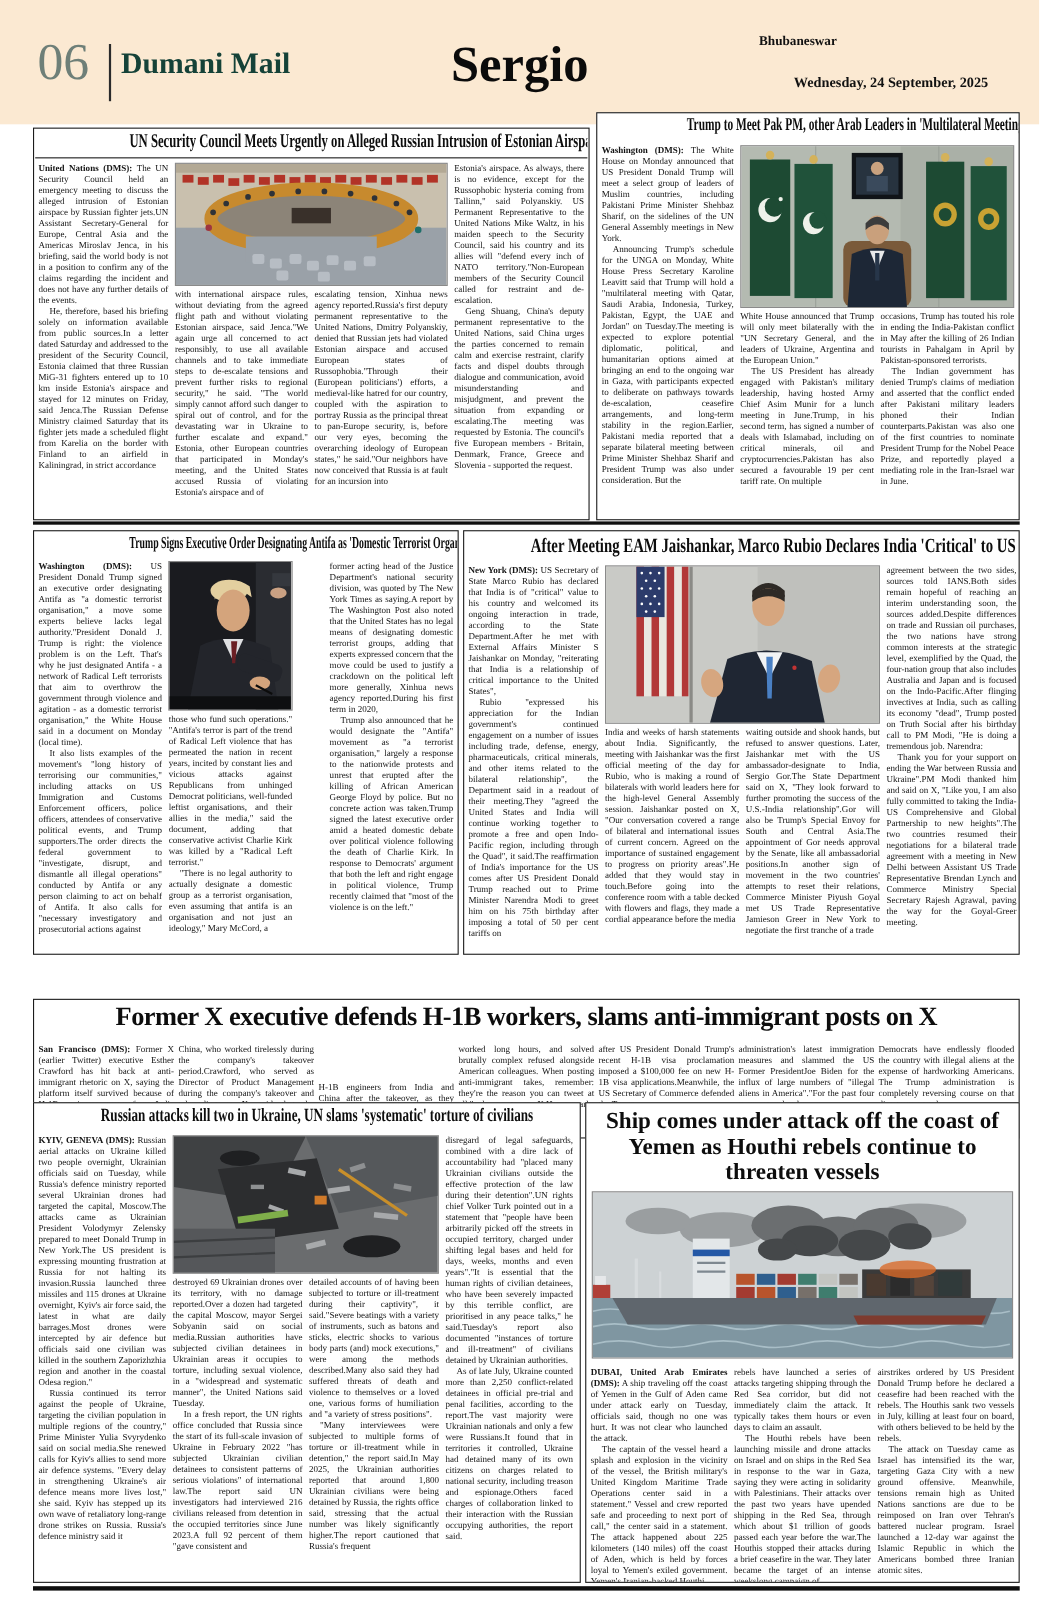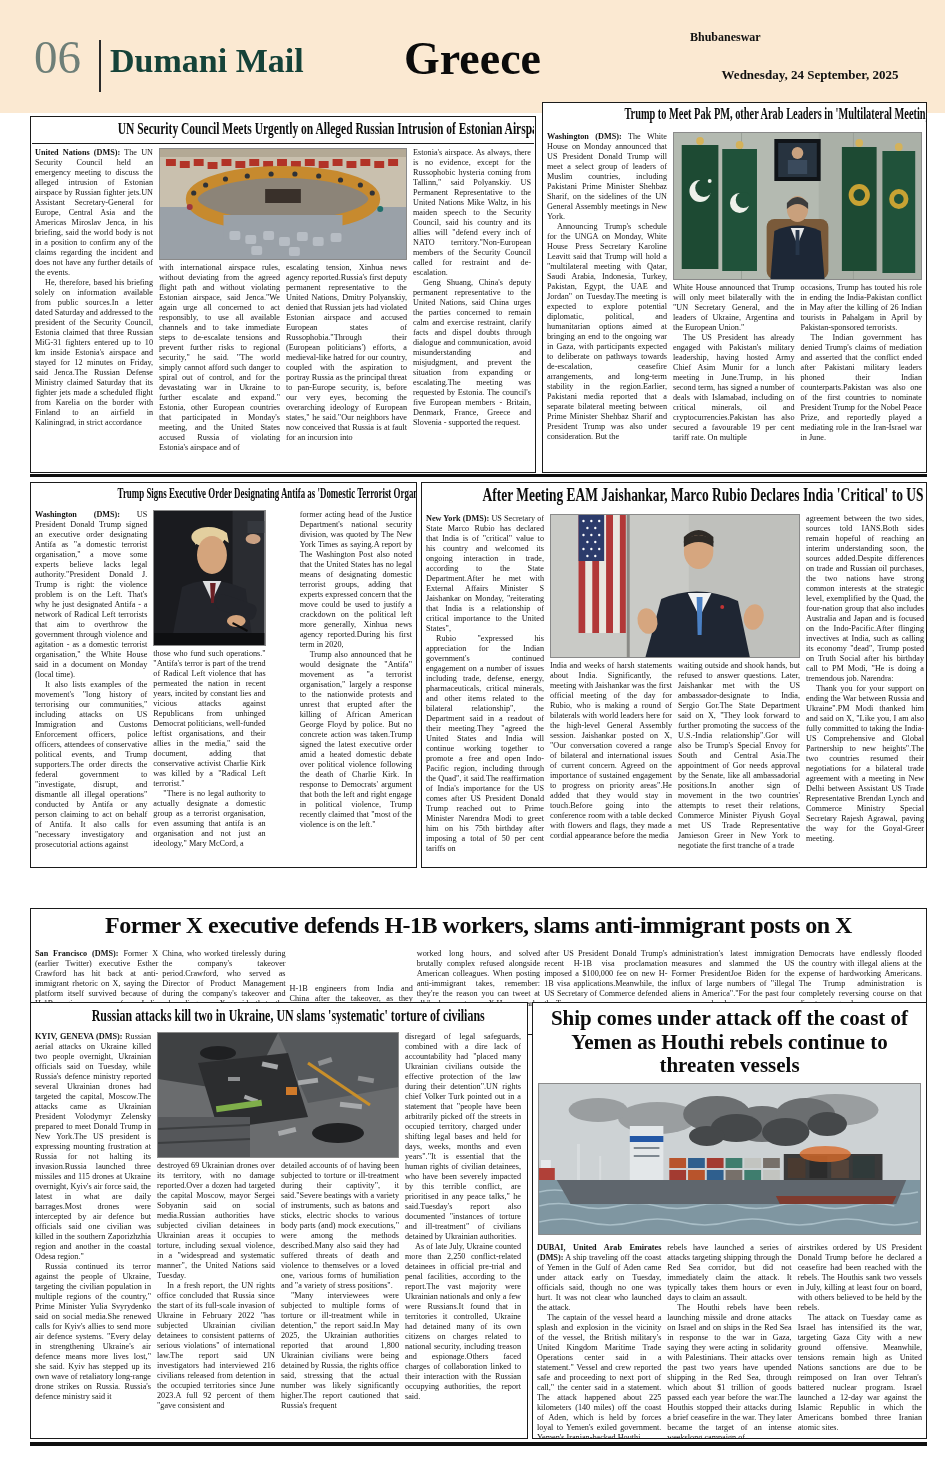--- a/index.html
+++ b/index.html
@@ -1,20 +1,20 @@
 <!DOCTYPE html>
 <html><head>
 <meta charset="utf-8">
 <style>
   html,body{margin:0;padding:0;background:#ffffff;}
   .page{position:relative;width:945px;height:1473px;background:#ffffff;overflow:hidden;font-family:"Liberation Serif",serif;}
   .band{position:absolute;left:0;top:0;width:945px;height:113px;background:#fbe9d2;}
   .pn{position:absolute;left:34px;top:34px;font-size:47px;line-height:1;color:#6e7f78;font-weight:400;}
   .pn-rule{position:absolute;left:99px;top:40px;width:2px;height:52px;background:#2b2b2b;}
-  .mast{position:absolute;left:110px;top:44px;font-weight:700;font-size:34px;line-height:1;color:#154238;}
+  .mast{position:absolute;left:110px;top:44px;font-weight:700;font-size:27px;line-height:1;color:#154238;}
   .sect{position:absolute;left:0;top:36px;width:945px;text-align:center;font-weight:700;font-size:46px;line-height:1;color:#0b0b0b;}
   .city{position:absolute;left:690px;top:30px;width:240px;text-align:left;font-weight:700;font-size:12px;color:#111;}
   .dateline-top{position:absolute;left:690px;top:67px;width:240px;text-align:center;font-weight:700;font-size:13px;color:#111;}
 
   .art{position:absolute;border:1px solid #1b1b1b;background:#fff;box-sizing:border-box;overflow:hidden;}
   .hl{margin:0;padding:4px 2px 2px;text-align:center;font-weight:700;color:#0d0d0d;line-height:1.02;overflow:hidden;}
   .hl .hlt{display:inline-block;white-space:nowrap;transform-origin:50% 50%;}
   .hl.rule{border-bottom:1px solid #1b1b1b;margin:0 1px;}
   .hl.wrap2{line-height:1.12;padding:4px 10px 3px;}
 
@@ -33,21 +33,21 @@
 </style>
 </head>
 <body>
 
 <div class="page">
 
   <div class="band"></div>
   <div class="pn">06</div>
   <div class="pn-rule"></div>
   <div class="mast">Dumani Mail</div>
-  <div class="sect">Greece</div>
+  <div class="sect">Sergio</div>
   <div class="city">Bhubaneswar</div>
   <div class="dateline-top">Wednesday, 24 September, 2025</div>
 
   <section class="art" style="left:30px;top:116px;width:506px;height:357px;">
     <h2 class="hl rule" style="font-size:16px;height:20px;"><span class="hlt" style="transform:scale(0.72,1.1);">UN Security Council Meets Urgently on Alleged Russian Intrusion of Estonian Airspace</span></h2>
     <div class="body">
       <div class="bcol" style="width:118px;flex:none;">
         <p class="lead-p"><b class="dl">United Nations (DMS):</b> <span>The UN Security Council held an emergency meeting to discuss the alleged intrusion of Estonian airspace by Russian fighter jets.UN Assistant Secretary-General for Europe, Central Asia and the Americas Miroslav Jenca, in his briefing, said the world body is not in a position to confirm any of the claims regarding the incident and does not have any further details of the events.</span></p>
         <div class="paras fresh">
             <p>He, therefore, based his briefing solely on information available from public sources.In a letter dated Saturday and addressed to the president of the Security Council, Estonia claimed that three Russian MiG-31 fighters entered up to 10 km inside Estonia's airspace and stayed for 12 minutes on Friday, said Jenca.The Russian Defense Ministry claimed Saturday that its fighter jets made a scheduled flight from Karelia on the border with Finland to an airfield in Kaliningrad, in strict accordance</p>

